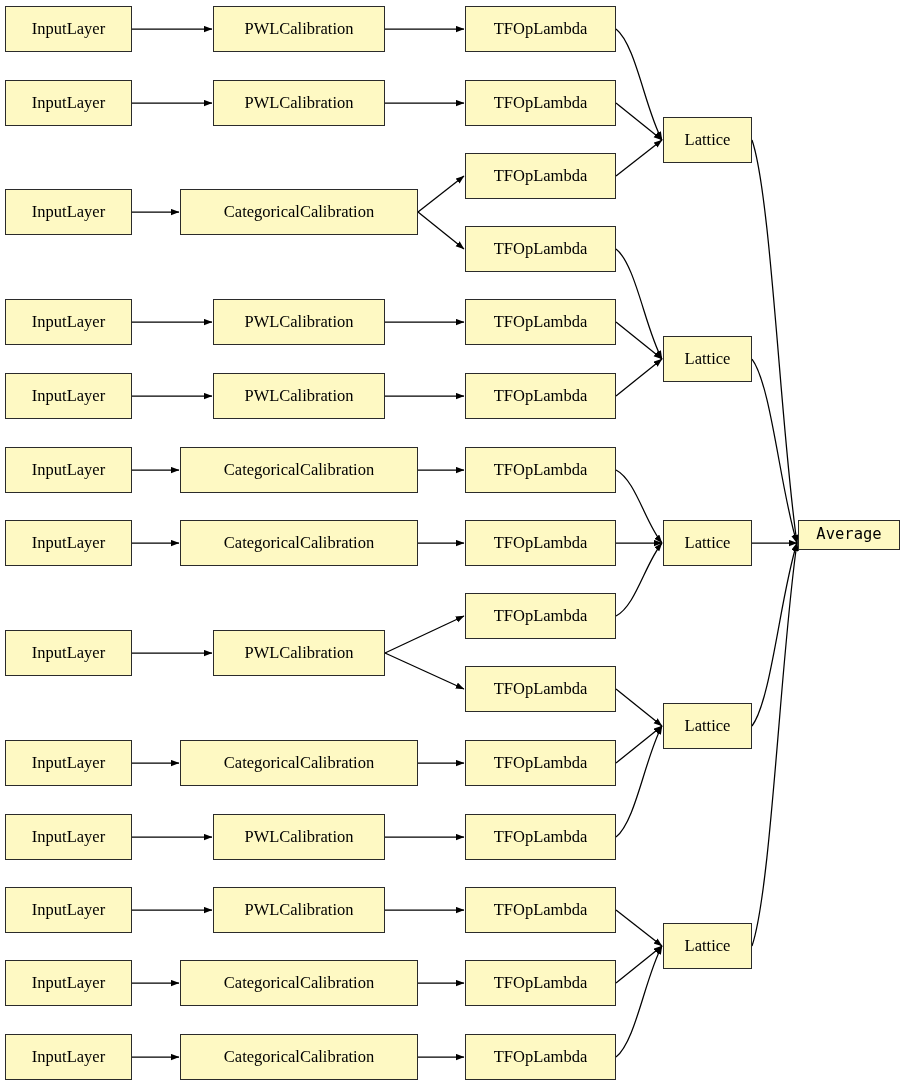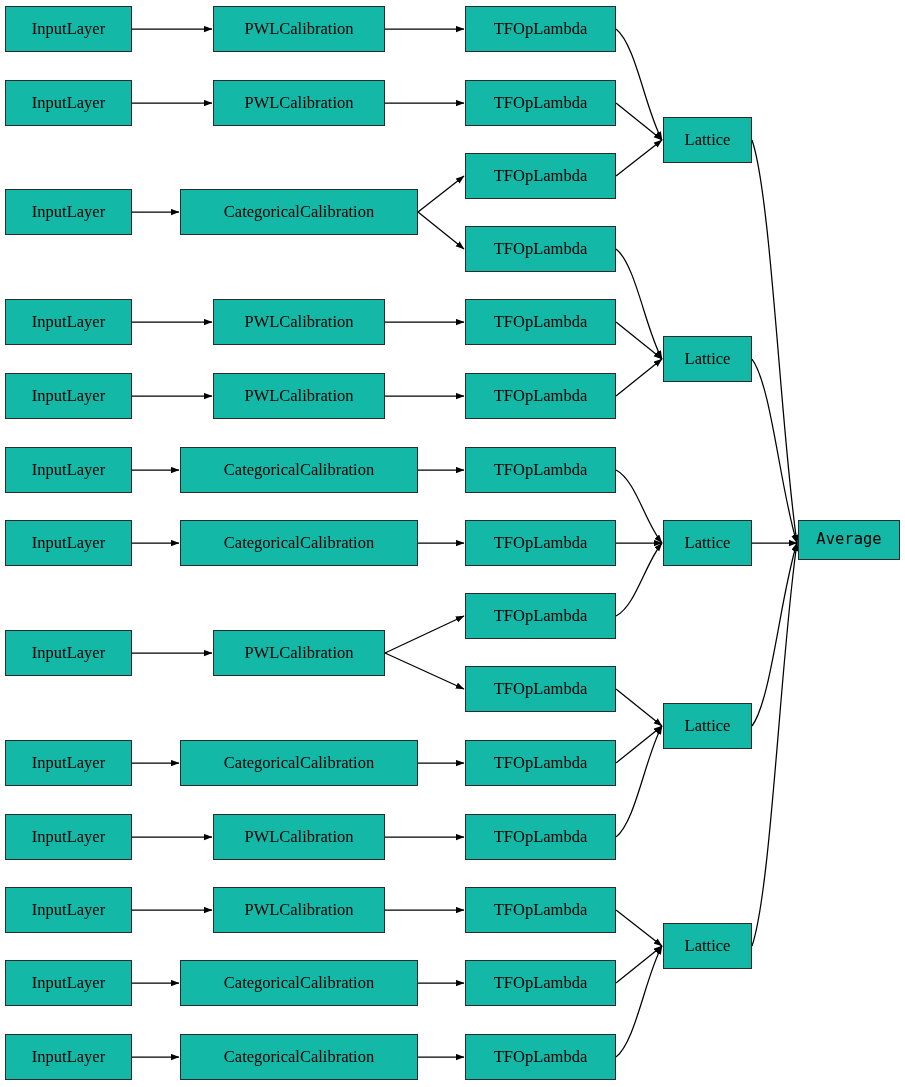--- a/index.html
+++ b/index.html
@@ -1,19 +1,19 @@
 <!DOCTYPE html>
 <html><head>
 <meta charset="utf-8">
 <style>
   html,body{margin:0;padding:0;background:#ffffff;}
   #stage{position:relative;width:905px;height:1087px;background:#ffffff;
          font-family:"Liberation Serif","DejaVu Serif",serif;overflow:hidden;}
   .node{position:absolute;box-sizing:border-box;border:1.3px solid #2b2b2b;
-        background:#14b8a6;display:flex;align-items:center;justify-content:center;
+        background:#fef9c3;display:flex;align-items:center;justify-content:center;
         font-size:16.5px;color:#000;line-height:1;white-space:nowrap;}
   .node.mono{font-family:"DejaVu Sans Mono","Liberation Mono",monospace;font-size:15.5px;}
   #edges{position:absolute;left:0;top:0;width:905px;height:1087px;pointer-events:none;}
 </style>
 </head>
 <body>
 
 <div id="stage">
   <svg id="edges" viewBox="0 0 905 1087" xmlns="http://www.w3.org/2000/svg">
     <defs>
@@ -112,15 +112,15 @@
       <div class="node" style="left: 465px; top: 740px; width: 151px; height: 46px;">TFOpLambda</div>
       <div class="node" style="left: 465px; top: 814px; width: 151px; height: 46px;">TFOpLambda</div>
       <div class="node" style="left: 465px; top: 887px; width: 151px; height: 46px;">TFOpLambda</div>
       <div class="node" style="left: 465px; top: 960px; width: 151px; height: 46px;">TFOpLambda</div>
       <div class="node" style="left: 465px; top: 1034px; width: 151px; height: 46px;">TFOpLambda</div>
       <div class="node" style="left: 663px; top: 117px; width: 89px; height: 46px;">Lattice</div>
       <div class="node" style="left: 663px; top: 336px; width: 89px; height: 46px;">Lattice</div>
       <div class="node" style="left: 663px; top: 520px; width: 89px; height: 46px;">Lattice</div>
       <div class="node" style="left: 663px; top: 703px; width: 89px; height: 46px;">Lattice</div>
       <div class="node" style="left: 663px; top: 923px; width: 89px; height: 46px;">Lattice</div>
-      <div class="node mono" style="left: 798px; top: 520px; width: 102px; height: 40px;">Average</div>
+      <div class="node mono" style="left: 798px; top: 520px; width: 102px; height: 30px;">Average</div>
     </div>
 </div>
 
 </body></html>

